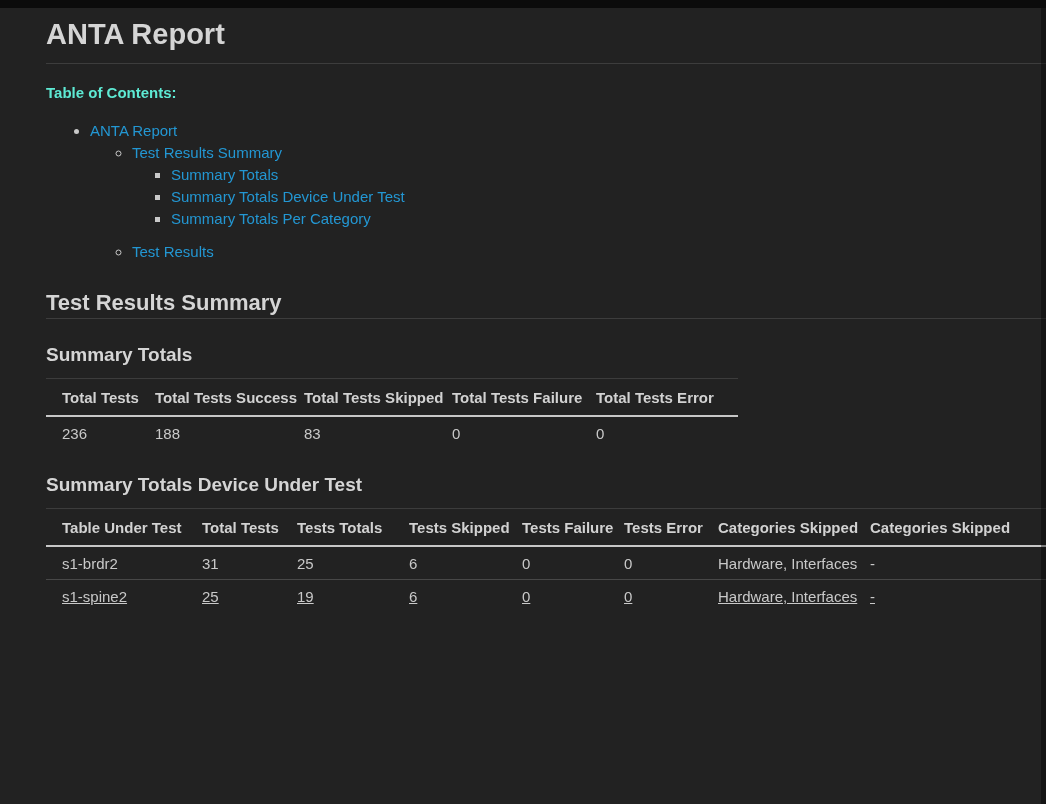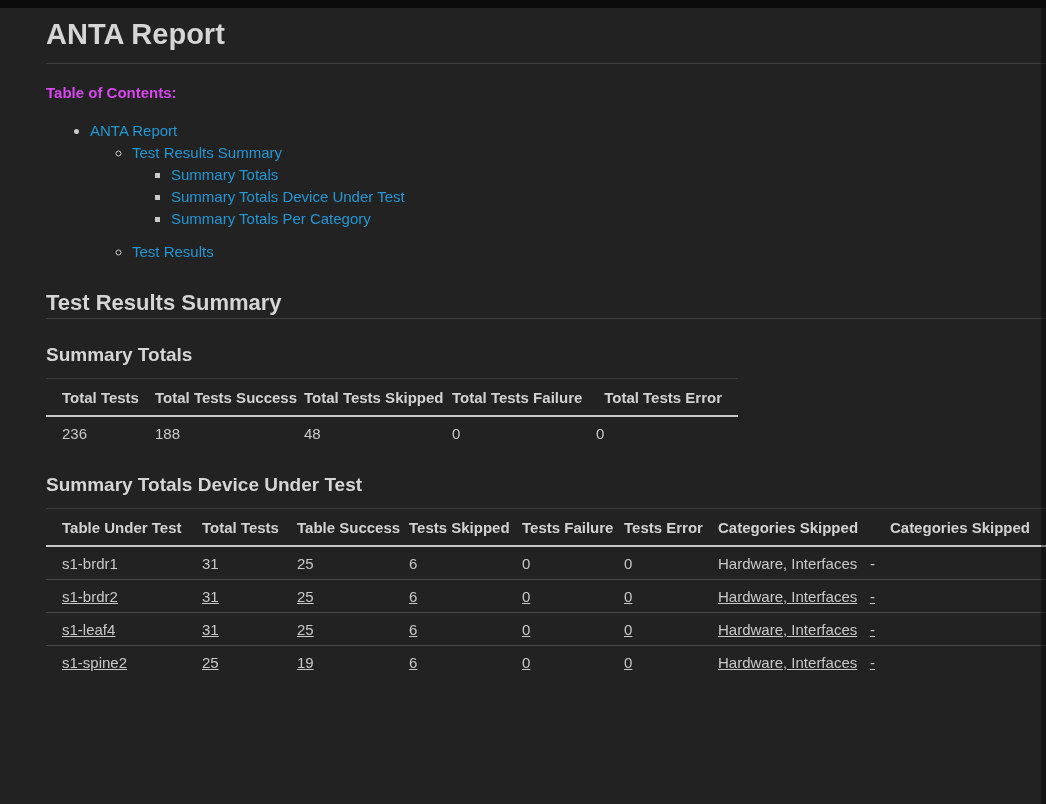--- a/index.html
+++ b/index.html
@@ -16,21 +16,21 @@
     background: rgba(0,0,0,0.38);
   }
   .content { margin-left: 46px; margin-right: 0; }
 
   h1.page-title {
     margin: 9px 0 0; font-size: 29px; line-height: 34px;
     font-weight: bold; color: #d5d5d5;
   }
   hr.title-rule { border: 0; border-top: 1px solid #3d3d3d; margin: 12px 0 0; }
 
-  p.toc-label { margin: 20px 0 0; font-size: 15px; line-height: 18px; font-weight: bold; color: #d946ef; }
+  p.toc-label { margin: 20px 0 0; font-size: 15px; line-height: 18px; font-weight: bold; color: #5eead4; }
 
   ul.toc-l1 { list-style-type: disc; margin: 18px 0 0; padding-left: 44px; font-size: 15px; line-height: 22px; }
   ul.toc-l2 { list-style-type: circle; margin: 0; padding-left: 42px; }
   ul.toc-l3 { list-style-type: square; margin: 0 0 11px; padding-left: 39px; }
   li { color: #c9c9c9; }
   a.toc-link { color: #2397d3; text-decoration: none; cursor: pointer; }
 
   h2.section-title {
     margin: 27px 0 0; font-size: 22px; line-height: 25px; font-weight: bold;
     color: #d5d5d5; padding-bottom: 3px; border-bottom: 1px solid #3d3d3d;
@@ -40,21 +40,21 @@
   }
 
   table {
     border-collapse: collapse; table-layout: fixed;
     border-top: 1px solid #3c3c3c;
     margin-top: 12px; font-size: 15px;
   }
   table.totals-table { width: 692px; }
   table.device-table { width: 1000px; }
   th {
-    text-align: right; font-weight: bold; color: #d2d2d2;
+    text-align: left; font-weight: bold; color: #d2d2d2;
     padding: 9px 16px 8px; line-height: 19px; white-space: nowrap;
     border-bottom: 2px solid #c7c7c7;
   }
   td {
     padding: 7px 16px 6px; line-height: 19px; color: #c9c9c9; white-space: nowrap;
   }
   tbody tr + tr td { border-top: 1px solid #484848; text-decoration: underline; }
 
   
   .totals-table col.tc1 { width: 93px; }
@@ -128,21 +128,21 @@
         <th>Total Tests Success</th>
         <th>Total Tests Skipped</th>
         <th>Total Tests Failure</th>
         <th>Total Tests Error</th>
       </tr>
     </thead>
     <tbody>
       <tr>
         <td>236</td>
         <td>188</td>
-        <td>48</td>
+        <td>83</td>
         <td>0</td>
         <td>0</td>
       </tr>
     </tbody>
   </table>
 
   <h3 class="subsection-title">Summary Totals Device Under Test</h3>
 
   <table class="device-table">
     <colgroup>
@@ -152,51 +152,31 @@
         <col class="dc4">
         <col class="dc5">
         <col class="dc6">
         <col class="dc7">
         <col class="dc8">
     </colgroup>
     <thead>
       <tr>
         <th>Table Under Test</th>
         <th>Total Tests</th>
-        <th>Table Success</th>
+        <th>Tests Totals</th>
         <th>Tests Skipped</th>
         <th>Tests Failure</th>
         <th>Tests Error</th>
         <th>Categories Skipped</th>
         <th>Categories Skipped</th>
       </tr>
     </thead>
     <tbody>
       <tr>
-        <td>s1-brdr1</td>
-        <td>31</td>
-        <td>25</td>
-        <td>6</td>
-        <td>0</td>
-        <td>0</td>
-        <td>Hardware, Interfaces</td>
-        <td>-</td>
-      </tr>
-      <tr>
         <td>s1-brdr2</td>
-        <td>31</td>
-        <td>25</td>
-        <td>6</td>
-        <td>0</td>
-        <td>0</td>
-        <td>Hardware, Interfaces</td>
-        <td>-</td>
-      </tr>
-      <tr>
-        <td>s1-leaf4</td>
         <td>31</td>
         <td>25</td>
         <td>6</td>
         <td>0</td>
         <td>0</td>
         <td>Hardware, Interfaces</td>
         <td>-</td>
       </tr>
       <tr>
         <td>s1-spine2</td>

